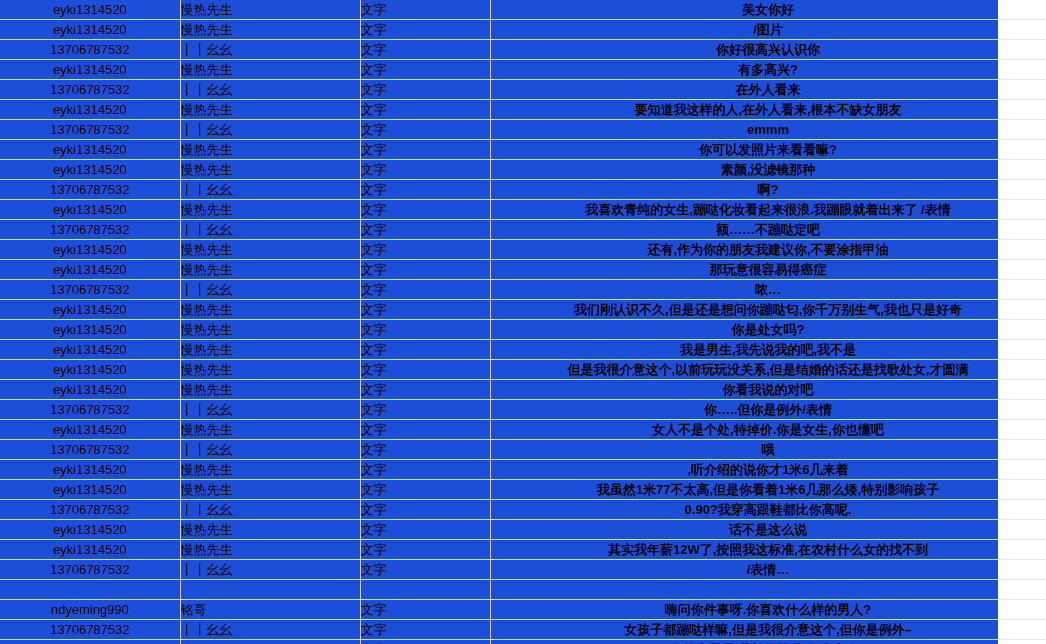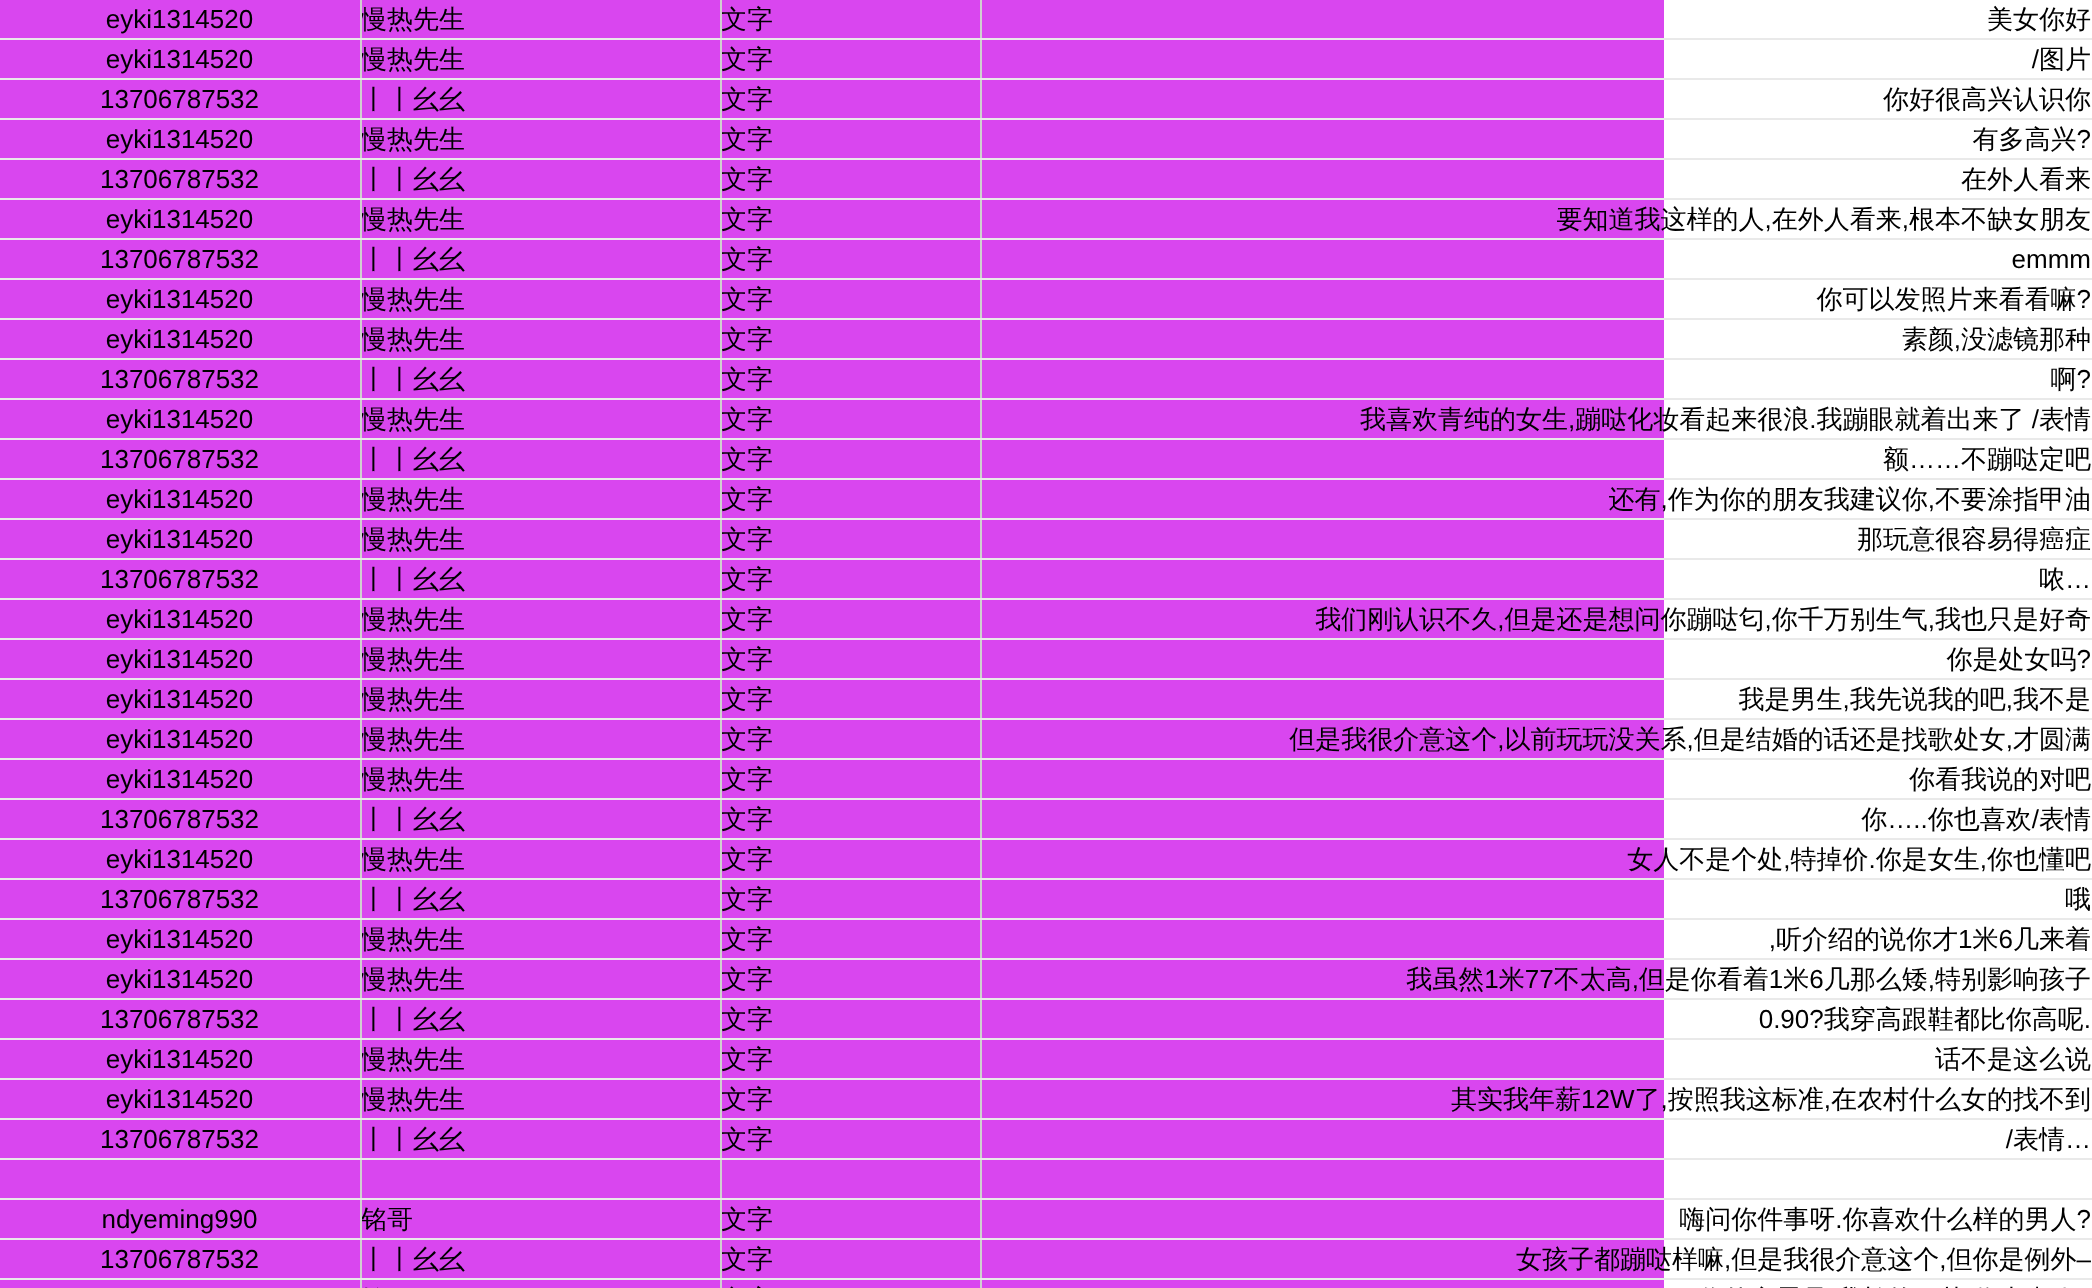--- a/index.html
+++ b/index.html
@@ -9,24 +9,24 @@
   }
   body {
     width: 1046px;
     height: 644px;
     overflow: hidden;
     font-family: "Liberation Sans", sans-serif;
     font-size: 13px;
     color: #000000;
   }
   .sheet {
-    width: 832px;
+    width: 998px;
     height: 644px;
     position: relative;
-    background: #d946ef;
+    background: #1d4ed8;
   }
   table.grid {
     border-collapse: collapse;
     table-layout: fixed;
     width: 1046px;
   }
   table.grid col.c-id    { width: 180px; }
   table.grid col.c-nick  { width: 180px; }
   table.grid col.c-type  { width: 130px; }
   table.grid col.c-msg   { width: 556px; }
@@ -47,23 +47,24 @@
     padding-right: 18px;
   }
   td.c-nick {
     text-align: left;
     padding-right: 6px;
   }
   td.c-type {
     text-align: left;
   }
   td.c-msg {
-    text-align: right;
+    text-align: center;
     padding-right: 10px;
     border-right: none;
+    font-weight: bold;
   }
   tr.blankrow td {
     border-bottom: 1px solid #e9e9e9;
   }
 </style>
 </head>
 <body>
 
 <div class="sheet">
   <table class="grid">
@@ -191,21 +192,21 @@
       <tr>
         <td class="c-id">eyki1314520</td>
         <td class="c-nick">慢热先生</td>
         <td class="c-type">文字</td>
         <td class="c-msg">你看我说的对吧</td>
       </tr>
       <tr>
         <td class="c-id">13706787532</td>
         <td class="c-nick">丨丨幺幺</td>
         <td class="c-type">文字</td>
-        <td class="c-msg">你…..你也喜欢/表情</td>
+        <td class="c-msg">你…..但你是例外/表情</td>
       </tr>
       <tr>
         <td class="c-id">eyki1314520</td>
         <td class="c-nick">慢热先生</td>
         <td class="c-type">文字</td>
         <td class="c-msg">女人不是个处,特掉价.你是女生,你也懂吧</td>
       </tr>
       <tr>
         <td class="c-id">13706787532</td>
         <td class="c-nick">丨丨幺幺</td>

